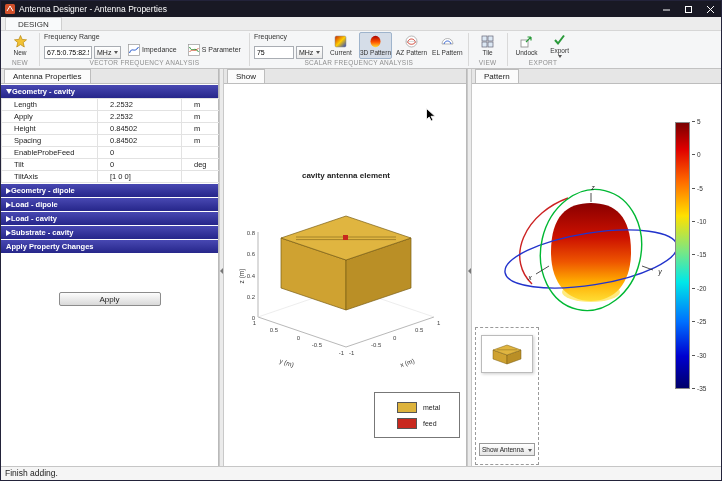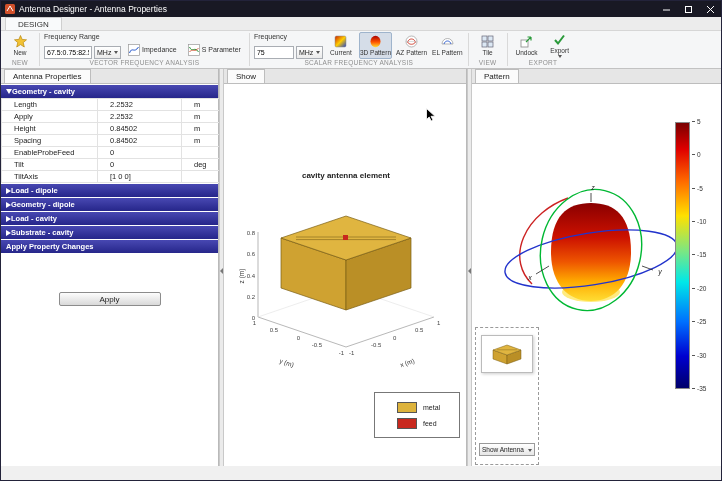--- a/index.html
+++ b/index.html
@@ -355,25 +355,25 @@
           </tr>
           <tr>
             <td class="pname">TiltAxis</td>
             <td class="pval">[1 0 0]</td>
             <td class="punit"></td>
           </tr>
         </tbody>
           </table>
         <div class="sec-header">
           <span class="tri-right"></span>
-          <span>Load - dipole</span>
+          <span>Geometry - dipole</span>
         </div>
         <div class="sec-header">
           <span class="tri-right"></span>
-          <span>Geometry - dipole</span>
+          <span>Load - dipole</span>
         </div>
         <div class="sec-header">
           <span class="tri-right"></span>
           <span>Load - cavity</span>
         </div>
         <div class="sec-header">
           <span class="tri-right"></span>
           <span>Substrate - cavity</span>
         </div>
         <div class="sec-header">
@@ -511,18 +511,21 @@
           <div class="show-antenna">
             <span>Show Antenna</span>
             <span class="caret small"></span>
           </div>
         </div>
       </div>
     </div>
 
   </div>
 
+  <div class="statusbar">
+    <span>Finish adding.</span>
+  </div>
 
   <svg class="cursor" width="11" height="14" viewBox="0 0 11 14">
     <polygon points="0.5,0.5 0.5,11.5 3.2,9 5.2,13 7,12.1 5,8.3 9,8.3" fill="#000" stroke="#fff" stroke-width="0.8"></polygon>
   </svg>
 
 </div>
 
 </body></html>

